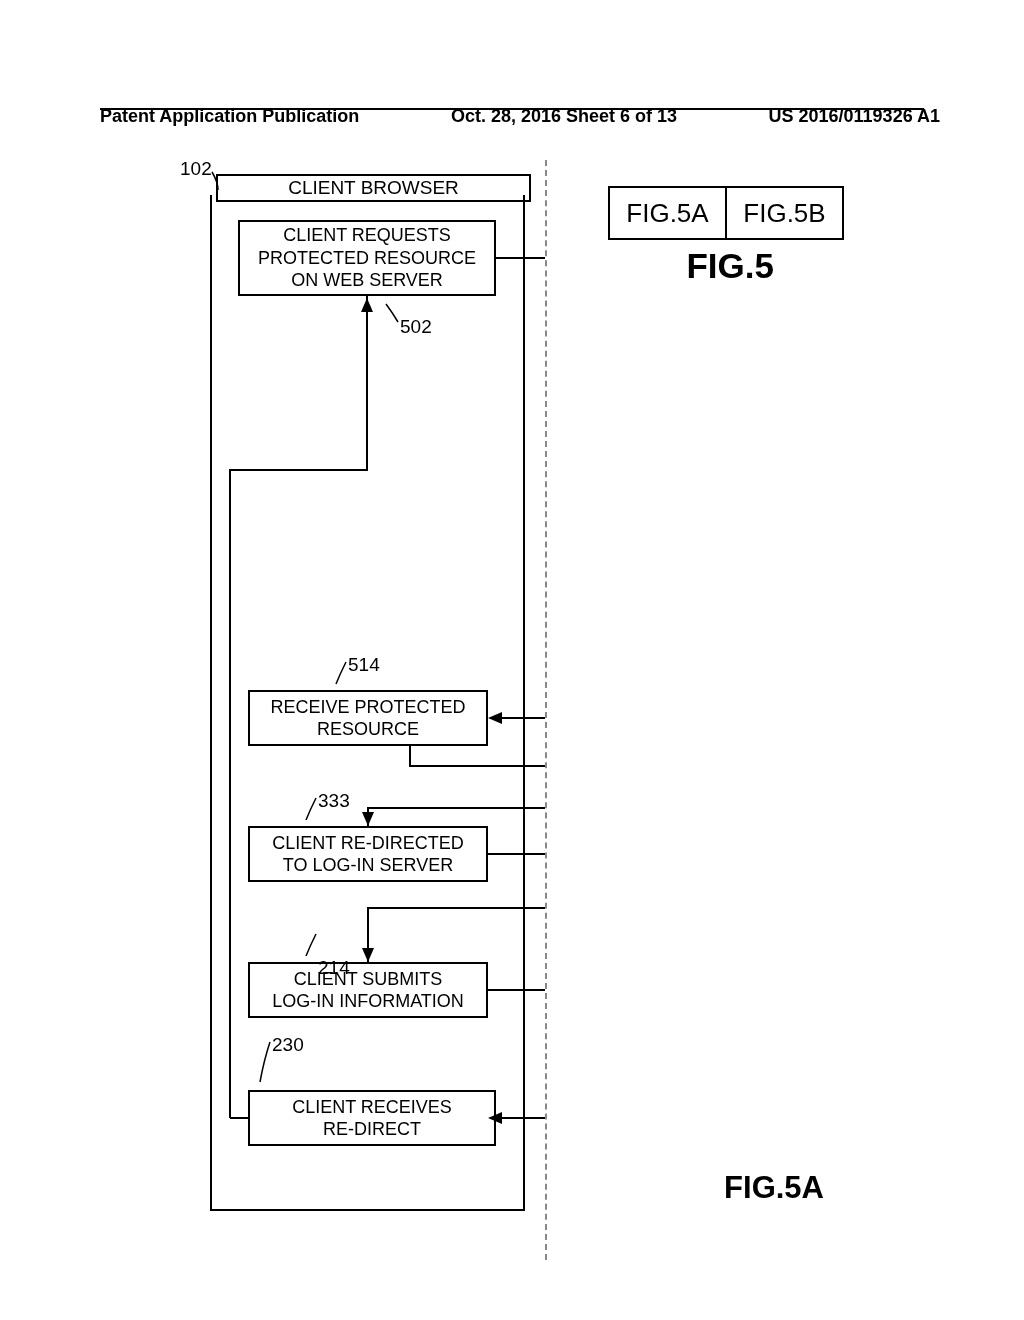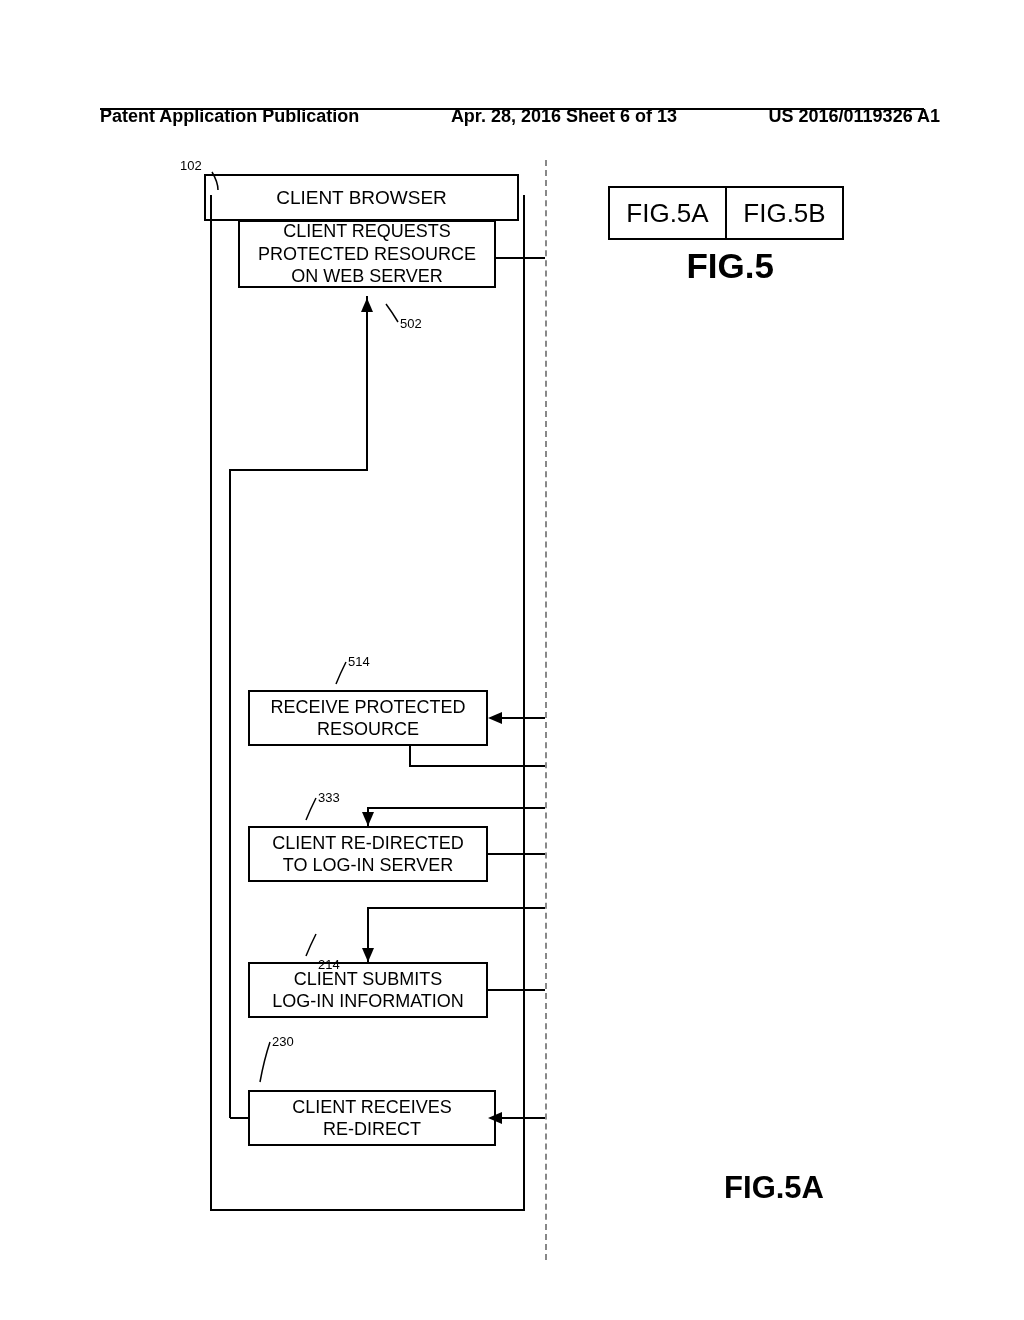--- a/index.html
+++ b/index.html
@@ -46,45 +46,45 @@
     position: absolute;
     left: 110px;
     top: 35px;
     width: 315px;
     height: 1016px;
     border: 2px solid #000;
     border-top: none;
   }
   .client-title-bar {
     position: absolute;
-    left: 104px;
+    left: 116px;
     top: 14px;
     width: 315px;
-    height: 47px;
+    height: 28px;
     border: 2px solid #000;
     display: flex;
     align-items: center;
     justify-content: center;
     font-size: 19px;
   }
   .step-box {
     position: absolute;
     border: 2px solid #000;
     text-align: center;
     font-size: 18px;
     line-height: 1.25;
     display: flex;
     align-items: center;
     justify-content: center;
     padding: 4px 6px;
     background: #fff;
   }
   .ref-label {
     position: absolute;
-    font-size: 13px;
+    font-size: 19px;
   }
   
   .figkey {
     position: absolute;
     right: 80px;
     top: 26px;
     width: 236px;
     height: 54px;
     border: 2px solid #000;
     display: flex;
@@ -138,39 +138,39 @@
     stroke-width: 2;
   }
   .arrowhead { fill: #000; }
 </style>
 </head>
 <body>
 
 <div class="page">
   <div class="header">
     <span>Patent Application Publication</span>
-    <span>Apr. 28, 2016  Sheet 6 of 13</span>
+    <span>Oct. 28, 2016  Sheet 6 of 13</span>
     <span>US 2016/0119326 A1</span>
   </div>
   <div class="header-rule"></div>
 
   <div class="diagram">
 
     <div class="dashed-vert"></div>
 
     <div class="figkey">
       <div>FIG.5A</div>
       <div>FIG.5B</div>
     </div>
     <div class="fig5-label">FIG.5</div>
 
     <div class="client-title-bar">CLIENT BROWSER</div>
     <div class="client-box"></div>
 
-    <div class="step-box" style="left:138px; top:60px; width:258px; height:68px; white-space:pre-line;">CLIENT REQUESTS
+    <div class="step-box" style="left:138px; top:60px; width:258px; height:76px; white-space:pre-line;">CLIENT REQUESTS
 PROTECTED RESOURCE
 ON WEB SERVER</div>
 
     <div class="step-box" style="left:148px; top:530px; width:240px; height:56px; white-space:pre-line;">RECEIVE PROTECTED
 RESOURCE</div>
 
     <div class="step-box" style="left:148px; top:802px; width:240px; height:56px; white-space:pre-line;">CLIENT SUBMITS
 LOG-IN INFORMATION</div>
 
     <div class="step-box" style="left:148px; top:666px; width:240px; height:56px; white-space:pre-line;">CLIENT RE-DIRECTED

